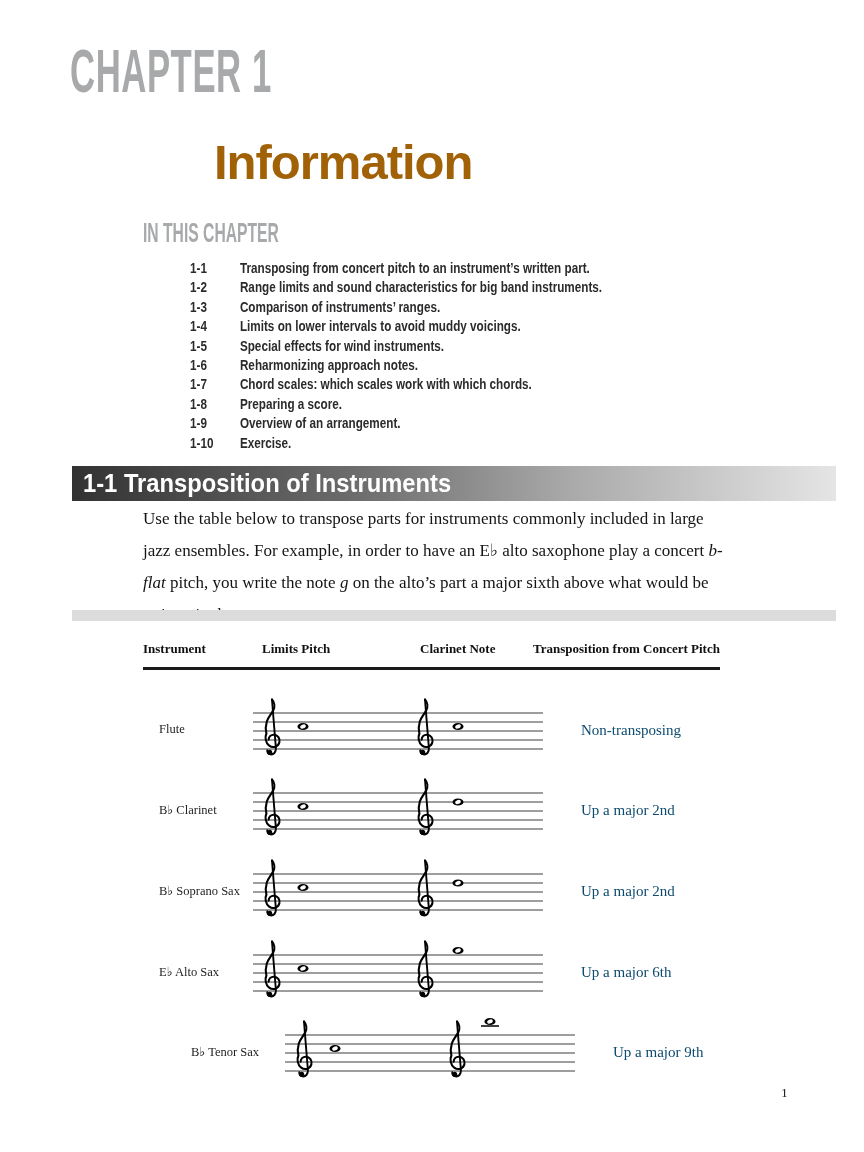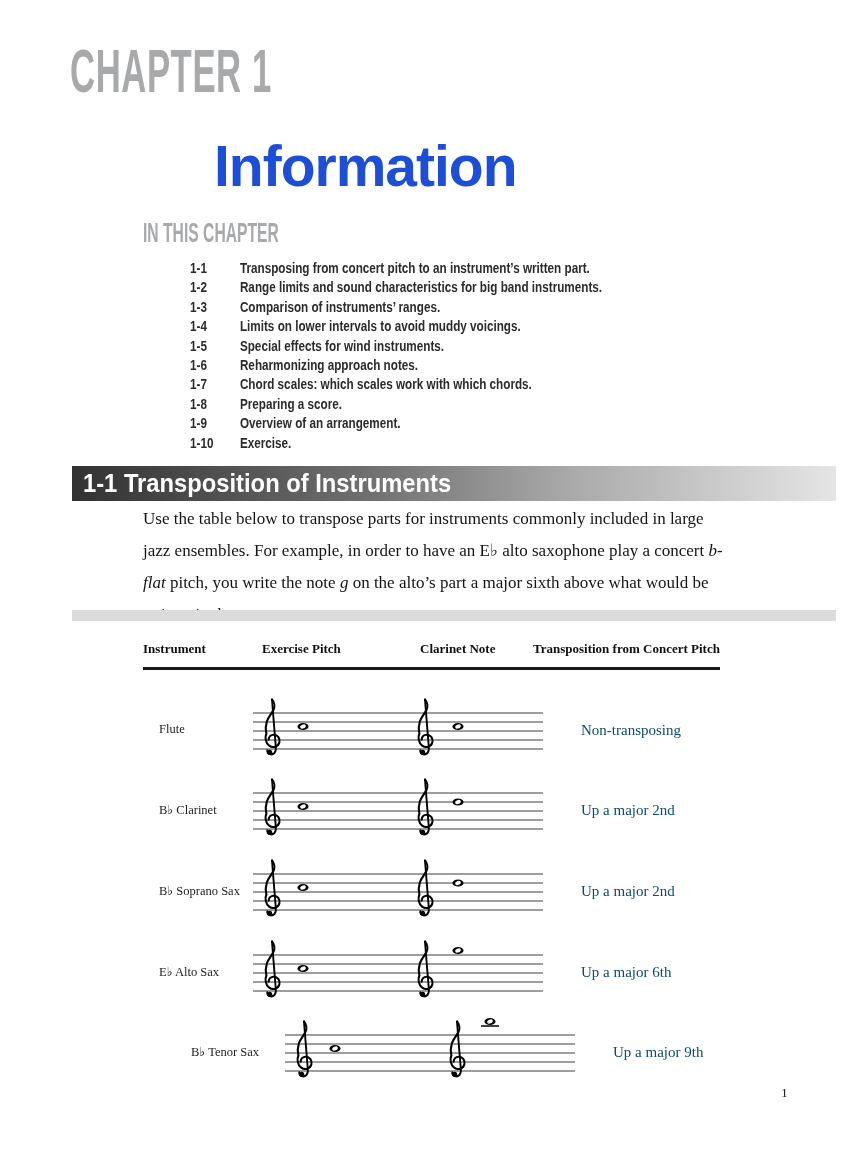--- a/index.html
+++ b/index.html
@@ -5,21 +5,21 @@
   html,body{margin:0;padding:0;background:#fff;}
   .page{position:relative;width:864px;height:1152px;background:#fff;overflow:hidden;
         font-family:"Liberation Serif",serif;color:#151515;}
 
   .kicker{position:absolute;left:70px;top:40px;font-family:"Liberation Sans",sans-serif;
           font-weight:bold;font-size:62px;line-height:1;color:#a7a9ab;
           transform:scaleX(0.56);transform-origin:left top;letter-spacing:1px;white-space:nowrap;}
   .title1{position:absolute;left:94px;top:84px;font-family:"Liberation Sans",sans-serif;
           font-weight:bold;font-size:57px;line-height:1;color:#3e3f41;letter-spacing:-1px;}
   .title2{position:absolute;left:214px;top:138px;font-family:"Liberation Sans",sans-serif;
-          font-weight:bold;font-size:57px;line-height:1;color:#1d4ed8;letter-spacing:-1px;}
+          font-weight:bold;font-size:49px;line-height:1;color:#a16207;letter-spacing:-1px;}
 
   .toc-head{position:absolute;left:143px;top:219px;font-family:"Liberation Sans",sans-serif;
           font-weight:bold;font-size:28px;line-height:1;color:#a7a9ab;
           transform:scaleX(0.56);transform-origin:left top;white-space:nowrap;}
   .toc{position:absolute;left:190px;top:258px;font-family:"Liberation Sans",sans-serif;
           font-weight:bold;font-size:15px;line-height:19.4px;color:#2b2b2d;
           transform:scaleX(0.78);transform-origin:left top;white-space:nowrap;}
   .toc-row{display:flex;}
   .toc-num{width:64px;flex:none;}
 
@@ -103,21 +103,21 @@
   <div class="section-bar">
     <span>1-1 Transposition of Instruments</span>
   </div>
 
   <p class="intro" id="intro-para"><span>Use the table below to transpose parts for instruments commonly included in large jazz ensembles. For example, in order to have an E♭ alto saxophone play a concert </span><em>b-flat</em><span> pitch, you write the note </span><em>g</em><span> on the alto’s part a major sixth above what would be written in the concert score.</span></p>
 
   <div class="divider"></div>
 
   <div class="thead">
     <span class="th-1">Instrument</span>
-    <span class="th-2">Exercise Pitch</span>
+    <span class="th-2">Limits Pitch</span>
     <span class="th-3">Clarinet Note</span>
     <span class="th-4">Transposition from Concert Pitch</span>
   </div>
   <div class="thead-rule"></div>
 
   <div id="rows">
       <div class="staff-row" style="top: 691px;">
         <span class="inst">Flute</span>
         <svg class="staff" width="290" height="72" viewBox="0 0 290 72">
     <line x1="0" y1="22" x2="290" y2="22" stroke="#3c3c3c" stroke-width="1"></line>

